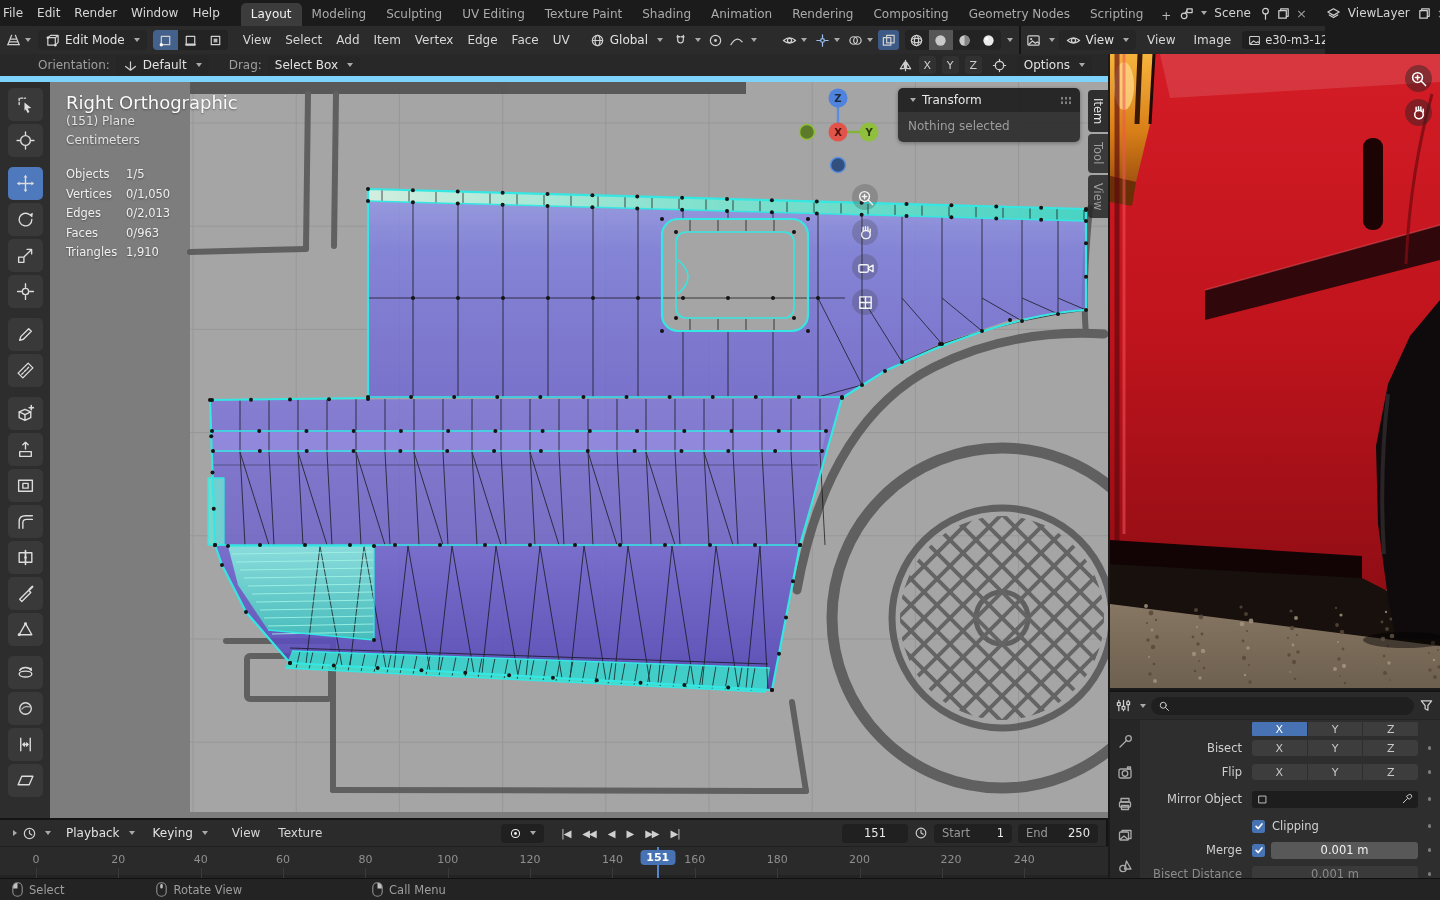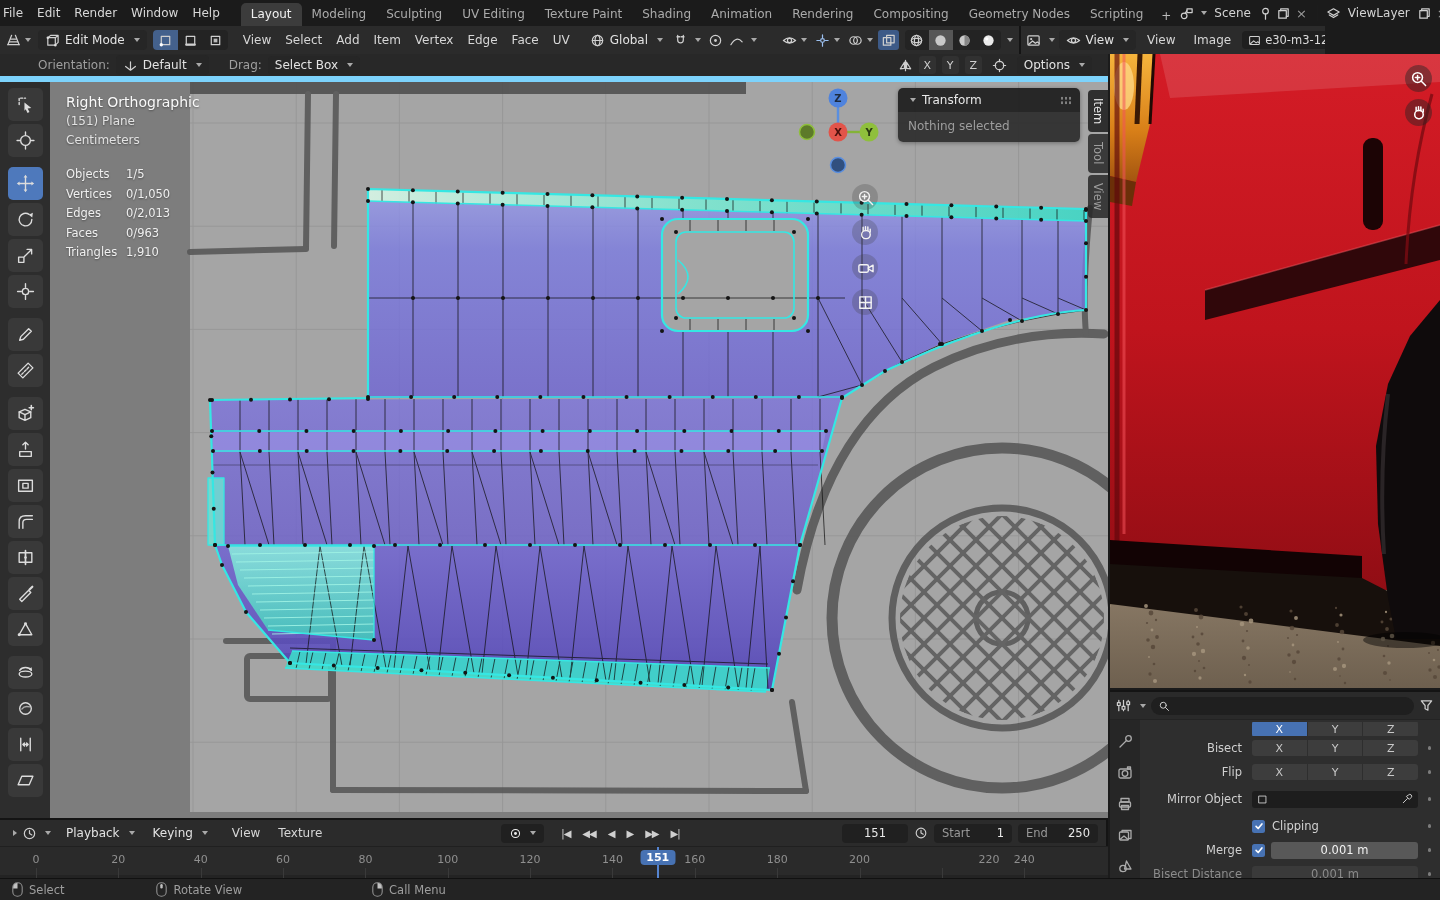--- a/index.html
+++ b/index.html
@@ -49,21 +49,21 @@
   
   .rail{left:0;top:82px;width:50px;height:736px;background:#2d2d2d;display:flex;flex-direction:column;align-items:center;padding-top:6px;gap:3px;overflow:hidden;}
   .tool{width:35px;height:33px;background:#393939;border-radius:5px;display:flex;align-items:center;justify-content:center;flex:none;}
   .tool.active{background:#4e79bc;}
   .tool.gap{margin-top:7px;}
   .ti{width:19px;height:19px;stroke:#dcdcdc;stroke-width:1.3;fill:none;stroke-linecap:round;stroke-linejoin:round;}
 
   
   .viewport{left:50px;top:82px;width:1058px;height:736px;background:#7d7d7d;overflow:hidden;}
   .vp-overlay-1{left:16px;top:11px;line-height:19px;text-shadow:0 1px 2px rgba(0,0,0,.4);}
-  .vp-overlay-1 .l1{font-size:14px;color:#fafafa;}
+  .vp-overlay-1 .l1{font-size:18px;color:#fafafa;}
   .vp-overlay-1 .l2{color:#e2e2e2;font-size:12px;}
   .stats{left:16px;top:83px;font-size:11.5px;line-height:19.5px;text-shadow:0 1px 2px rgba(0,0,0,.4);color:#f0f0f0;}
   .stats .srow{display:flex;}
   .stats .sl{width:60px;}
   .navcol{left:802px;top:102px;display:flex;flex-direction:column;gap:9px;align-items:center;}
   .navbtn{width:26px;height:26px;border-radius:50%;display:flex;align-items:center;justify-content:center;background:rgba(60,60,60,.25);}
   .navbtn svg{width:17px;height:17px;stroke:#f2f2f2;stroke-width:1.5;fill:none;stroke-linecap:round;stroke-linejoin:round;}
   .xform-panel{right:28px;top:6px;width:182px;border-radius:5px;overflow:hidden;box-shadow:0 1px 4px rgba(0,0,0,.35);}
   .xform-head{background:rgba(32,32,32,.95);padding:5px 8px;display:flex;align-items:center;gap:6px;color:#e8e8e8;}
   .xform-head .grip{margin-left:auto;width:12px;height:9px;background:radial-gradient(#7f7f7f 1px, transparent 1.2px);background-size:4px 4.5px;}
@@ -1385,21 +1385,21 @@
         <span class="tick" style="left: 530.112px;">120</span>
         <i class="tickline" style="left: 530.112px;"></i>
         <span class="tick" style="left: 612.464px;">140</span>
         <i class="tickline" style="left: 612.464px;"></i>
         <span class="tick" style="left: 694.816px;">160</span>
         <i class="tickline" style="left: 694.816px;"></i>
         <span class="tick" style="left: 777.168px;">180</span>
         <i class="tickline" style="left: 777.168px;"></i>
         <span class="tick" style="left: 859.52px;">200</span>
         <i class="tickline" style="left: 859.52px;"></i>
-        <span class="tick" style="left: 989px;">220</span>
+        <span class="tick" style="left: 951px;">220</span>
         <i class="tickline" style="left: 941.872px;"></i>
         <span class="tick" style="left: 1024.22px;">240</span>
         <i class="tickline" style="left: 1024.22px;"></i>
       </div>
   </div>
 
   <div class="statusbar abs">
     <div class="hint">
       <svg class="mouse" viewBox="0 0 11 15">
           <rect x="0.8" y="0.8" width="9.4" height="13.4" rx="4.5" fill="none" stroke="#909090" stroke-width="1.1"></rect>

